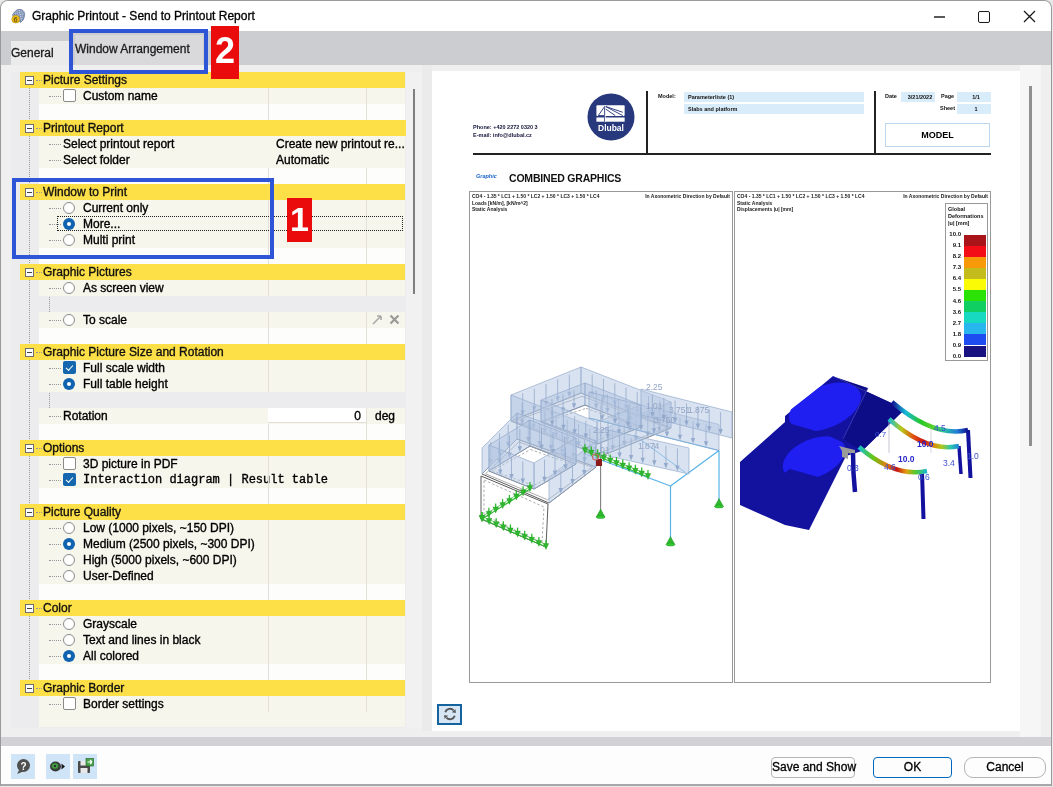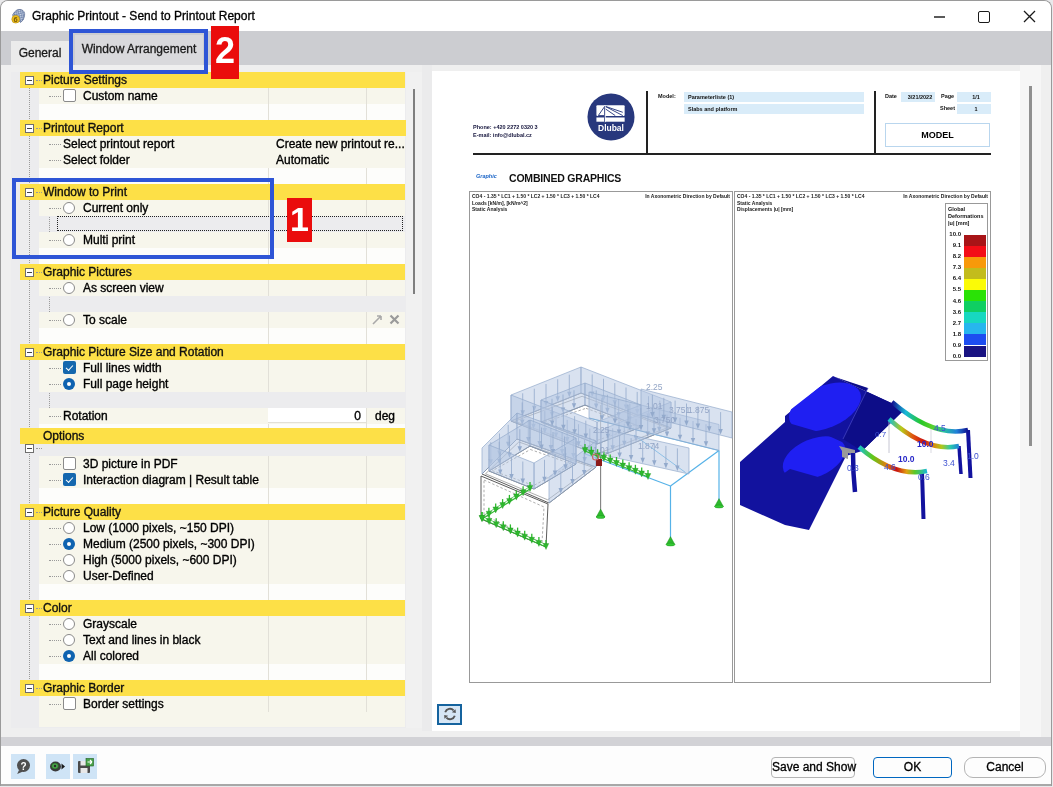--- a/index.html
+++ b/index.html
@@ -2,21 +2,21 @@
 <html><head>
 <meta charset="utf-8">
 <style>
   html,body{margin:0;padding:0;}
   body{width:1053px;height:787px;position:relative;font-family:"Liberation Sans",sans-serif;background:#e9e9eb;overflow:hidden;}
   .abs{position:absolute;}
   #dlg{left:0;top:0;width:1052px;height:786px;border-radius:8px 8px 0 0;background:#efefef;border:1px solid #9a9a9a;border-bottom:none;box-sizing:border-box;overflow:hidden;}
   #titlebar{left:0;top:0;width:100%;height:30px;background:#ffffff;}
   #title{left:31px;top:0;height:30px;line-height:30px;font-size:12px;color:#000;-webkit-text-stroke:0.3px #000;}
   #band{left:0;top:30px;width:100%;height:34px;background:#cccdd1;}
-  .tab{box-sizing:border-box;font-size:12px;color:#1a1a1a;text-align:center;-webkit-text-stroke:0.3px #1a1a1a;}
+  .tab{box-sizing:border-box;font-size:12px;color:#1a1a1a;text-align:left;-webkit-text-stroke:0.3px #1a1a1a;}
   #tabgen{left:10px;top:40px;width:58px;height:24px;background:#ebebeb;line-height:24px;}
   #tabwa{left:74px;top:34px;width:128px;height:30px;background:#d9d9dc;line-height:28px;}
   #pagebg{left:1px;top:64px;width:1050px;height:673px;background:#efefef;}
   #tree{left:10px;top:71px;width:395px;height:656px;background:#ececee;}
   .hdr{left:19px;width:385px;height:16px;background:#fde047;color:#111;font-size:12px;line-height:16px;-webkit-text-stroke:0.35px #111;}
   .hdr span{position:absolute;left:23px;top:0;white-space:nowrap;}
   .row{left:38px;width:366px;height:16px;background:#f7f6ec;font-size:12px;line-height:16px;color:#000;-webkit-text-stroke:0.35px #000;}
   .gap{left:38px;width:366px;height:16px;background:#fdfdfb;}
   .minus{position:absolute;left:24px;width:9px;height:9px;border:1px solid #6e6e6e;background:#fff;box-sizing:border-box;}
   .minus:after{content:"";position:absolute;left:1px;top:3px;width:5px;height:1px;background:#444;}
@@ -125,20 +125,27 @@
 <div class="abs minus" style="top:187px;"></div>
 <div class="abs" style="left:35px;top:191px;width:6px;height:0;border-top:1px dotted #9a9a9a"></div>
 <div class="abs" style="left:48px;top:199px;width:0;height:40px;border-left:1px dotted #9a9a9a"></div>
 <div class="abs row" style="top:199px;">
 <i class="stub"></i>
 <b class="radio"></b>
       <span class="lbl1">Current only</span>
 <i class="v1"></i>
       <i class="v2"></i>
 </div>
+<div class="abs row" style="top:215px;">
+<i class="stub"></i>
+<b class="radio on"></b>
+      <span class="lbl1">More...</span>
+<i class="v1"></i>
+      <i class="v2"></i>
+</div>
 <div class="abs row" style="top:231px;">
 <i class="stub"></i>
 <b class="radio"></b>
       <span class="lbl1">Multi print</span>
 <i class="v1"></i>
       <i class="v2"></i>
 </div>
 <div class="abs gap" style="top:247px;">
       <i class="v1"></i>
       <i class="v2"></i>
@@ -184,56 +191,56 @@
     </div>
 <div class="abs hdr" style="top:343px;">
       <span>Graphic Picture Size and Rotation</span>
     </div>
 <div class="abs minus" style="top:347px;"></div>
 <div class="abs" style="left:35px;top:351px;width:6px;height:0;border-top:1px dotted #9a9a9a"></div>
 <div class="abs" style="left:48px;top:359px;width:0;height:56px;border-left:1px dotted #9a9a9a"></div>
 <div class="abs row" style="top:359px;">
 <i class="stub"></i>
 <b class="check on"></b>
-      <span class="lbl1">Full lines width</span>
+      <span class="lbl1">Full scale width</span>
 <i class="v1"></i>
       <i class="v2"></i>
 </div>
 <div class="abs row" style="top:375px;">
 <i class="stub"></i>
 <b class="radio on"></b>
-      <span class="lbl1">Full page height</span>
+      <span class="lbl1">Full table height</span>
 <i class="v1"></i>
       <i class="v2"></i>
 </div>
 <div class="abs row" style="top:407px;">
 <i class="stub"></i>
 <span class="lbl2">Rotation</span>
 <span class="rotcell">0</span>
       <span class="degcell">deg</span>
       <i class="v2"></i>
 </div>
 <div class="abs gap" style="top:423px;">
       <i class="v1"></i>
       <i class="v2"></i>
     </div>
-<div class="abs hdr" style="top:427px;">
+<div class="abs hdr" style="top:439px;">
       <span>Options</span>
     </div>
 <div class="abs minus" style="top:443px;"></div>
 <div class="abs" style="left:35px;top:447px;width:6px;height:0;border-top:1px dotted #9a9a9a"></div>
 <div class="abs" style="left:48px;top:455px;width:0;height:24px;border-left:1px dotted #9a9a9a"></div>
 <div class="abs row" style="top:455px;">
 <i class="stub"></i>
 <b class="check"></b>
       <span class="lbl1">3D picture in PDF</span>
 <i class="v1"></i>
       <i class="v2"></i>
 </div>
-<div class="abs row" style="top:471px;">
+<div class="abs row" style="top:471px;font-family:Liberation Mono, monospace;">
 <i class="stub"></i>
 <b class="check on"></b>
       <span class="lbl1">Interaction diagram | Result table</span>
 <i class="v1"></i>
       <i class="v2"></i>
 </div>
 <div class="abs gap" style="top:487px;">
       <i class="v1"></i>
       <i class="v2"></i>
     </div>

